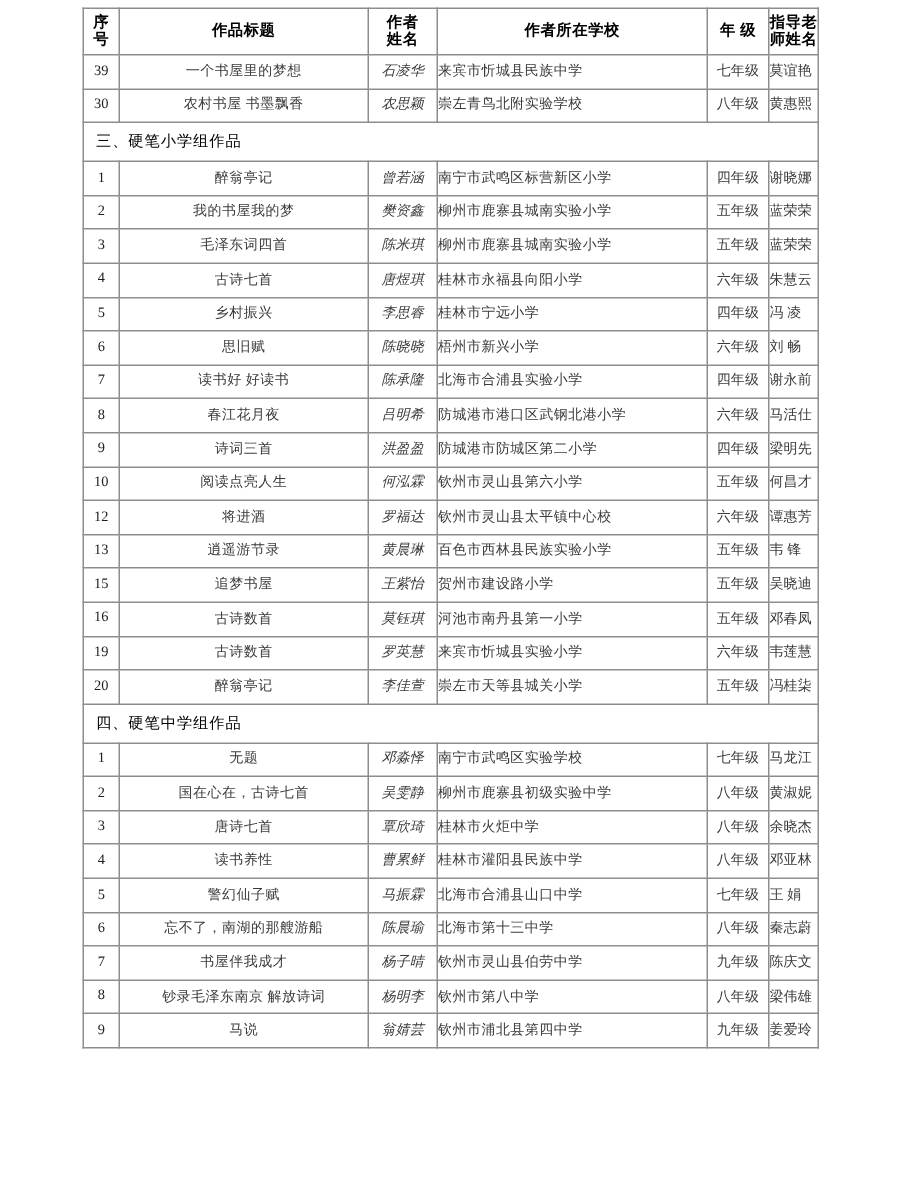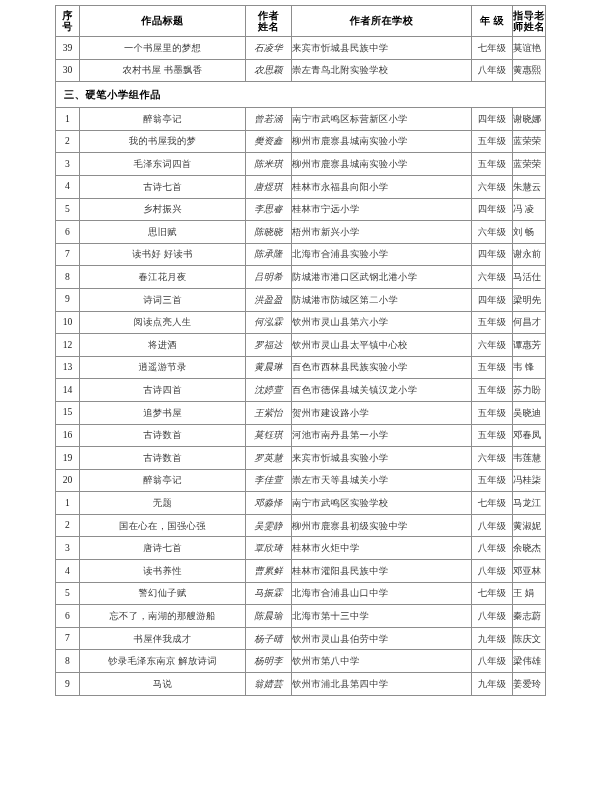--- a/index.html
+++ b/index.html
@@ -86,21 +86,21 @@
     letter-spacing: 0.2px;
   }
   td.teacher {
     text-align: left;
     letter-spacing: 0.1px;
   }
   tr.section-row td {
     height: 25px;
     text-align: left;
     padding-left: 8px;
-    font-weight: bold;
+    font-weight: normal;
     color: #000;
     font-size: 10.2px;
     letter-spacing: 0.6px;
   }
   .spaced2 {
     letter-spacing: 3.2px;
   }
 </style>
 </head>
 <body>
@@ -244,28 +244,20 @@
         </tr>
         <tr>
           <td class="seq">13</td>
           <td class="title">逍遥游节录</td>
           <td class="author">黄晨琳</td>
           <td class="school">百色市西林县民族实验小学</td>
           <td class="grade">五年级</td>
           <td class="teacher spaced2">韦 锋</td>
         </tr>
         <tr>
-          <td class="seq">14</td>
-          <td class="title">古诗四首</td>
-          <td class="author">沈婷萱</td>
-          <td class="school">百色市德保县城关镇汉龙小学</td>
-          <td class="grade">五年级</td>
-          <td class="teacher">苏力盼</td>
-        </tr>
-        <tr>
           <td class="seq">15</td>
           <td class="title">追梦书屋</td>
           <td class="author">王紫怡</td>
           <td class="school">贺州市建设路小学</td>
           <td class="grade">五年级</td>
           <td class="teacher">吴晓迪</td>
         </tr>
         <tr>
           <td class="seq">16</td>
           <td class="title">古诗数首</td>
@@ -282,32 +274,35 @@
           <td class="grade">六年级</td>
           <td class="teacher">韦莲慧</td>
         </tr>
         <tr>
           <td class="seq">20</td>
           <td class="title">醉翁亭记</td>
           <td class="author">李佳萱</td>
           <td class="school">崇左市天等县城关小学</td>
           <td class="grade">五年级</td>
           <td class="teacher">冯桂柒</td>
+        </tr>
+        <tr class="section-row">
+          <td colspan="6">四、硬笔中学组作品</td>
         </tr>
         <tr>
           <td class="seq">1</td>
           <td class="title">无题</td>
           <td class="author">邓淼怿</td>
           <td class="school">南宁市武鸣区实验学校</td>
           <td class="grade">七年级</td>
           <td class="teacher">马龙江</td>
         </tr>
         <tr>
           <td class="seq">2</td>
-          <td class="title">国在心在，国强心强</td>
+          <td class="title">国在心在，古诗七首</td>
           <td class="author">吴雯静</td>
           <td class="school">柳州市鹿寨县初级实验中学</td>
           <td class="grade">八年级</td>
           <td class="teacher">黄淑妮</td>
         </tr>
         <tr>
           <td class="seq">3</td>
           <td class="title">唐诗七首</td>
           <td class="author">覃欣琦</td>
           <td class="school">桂林市火炬中学</td>

